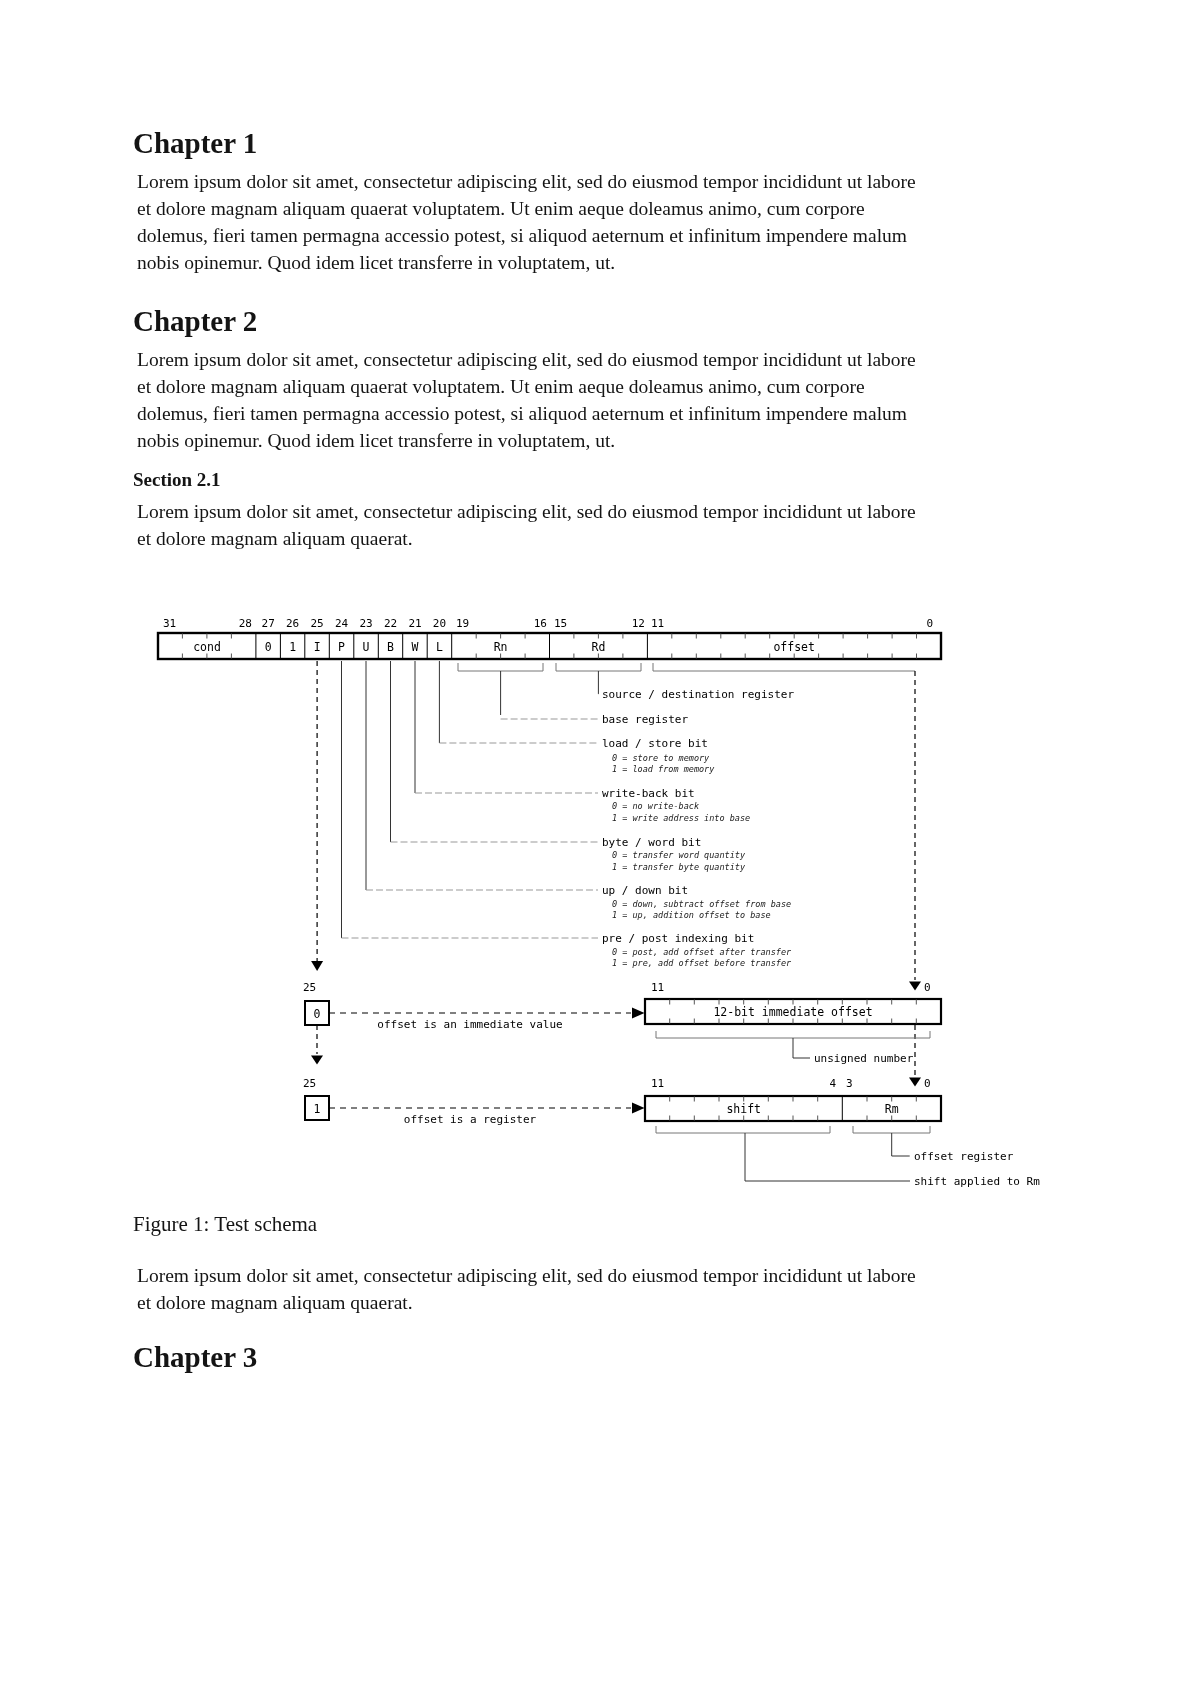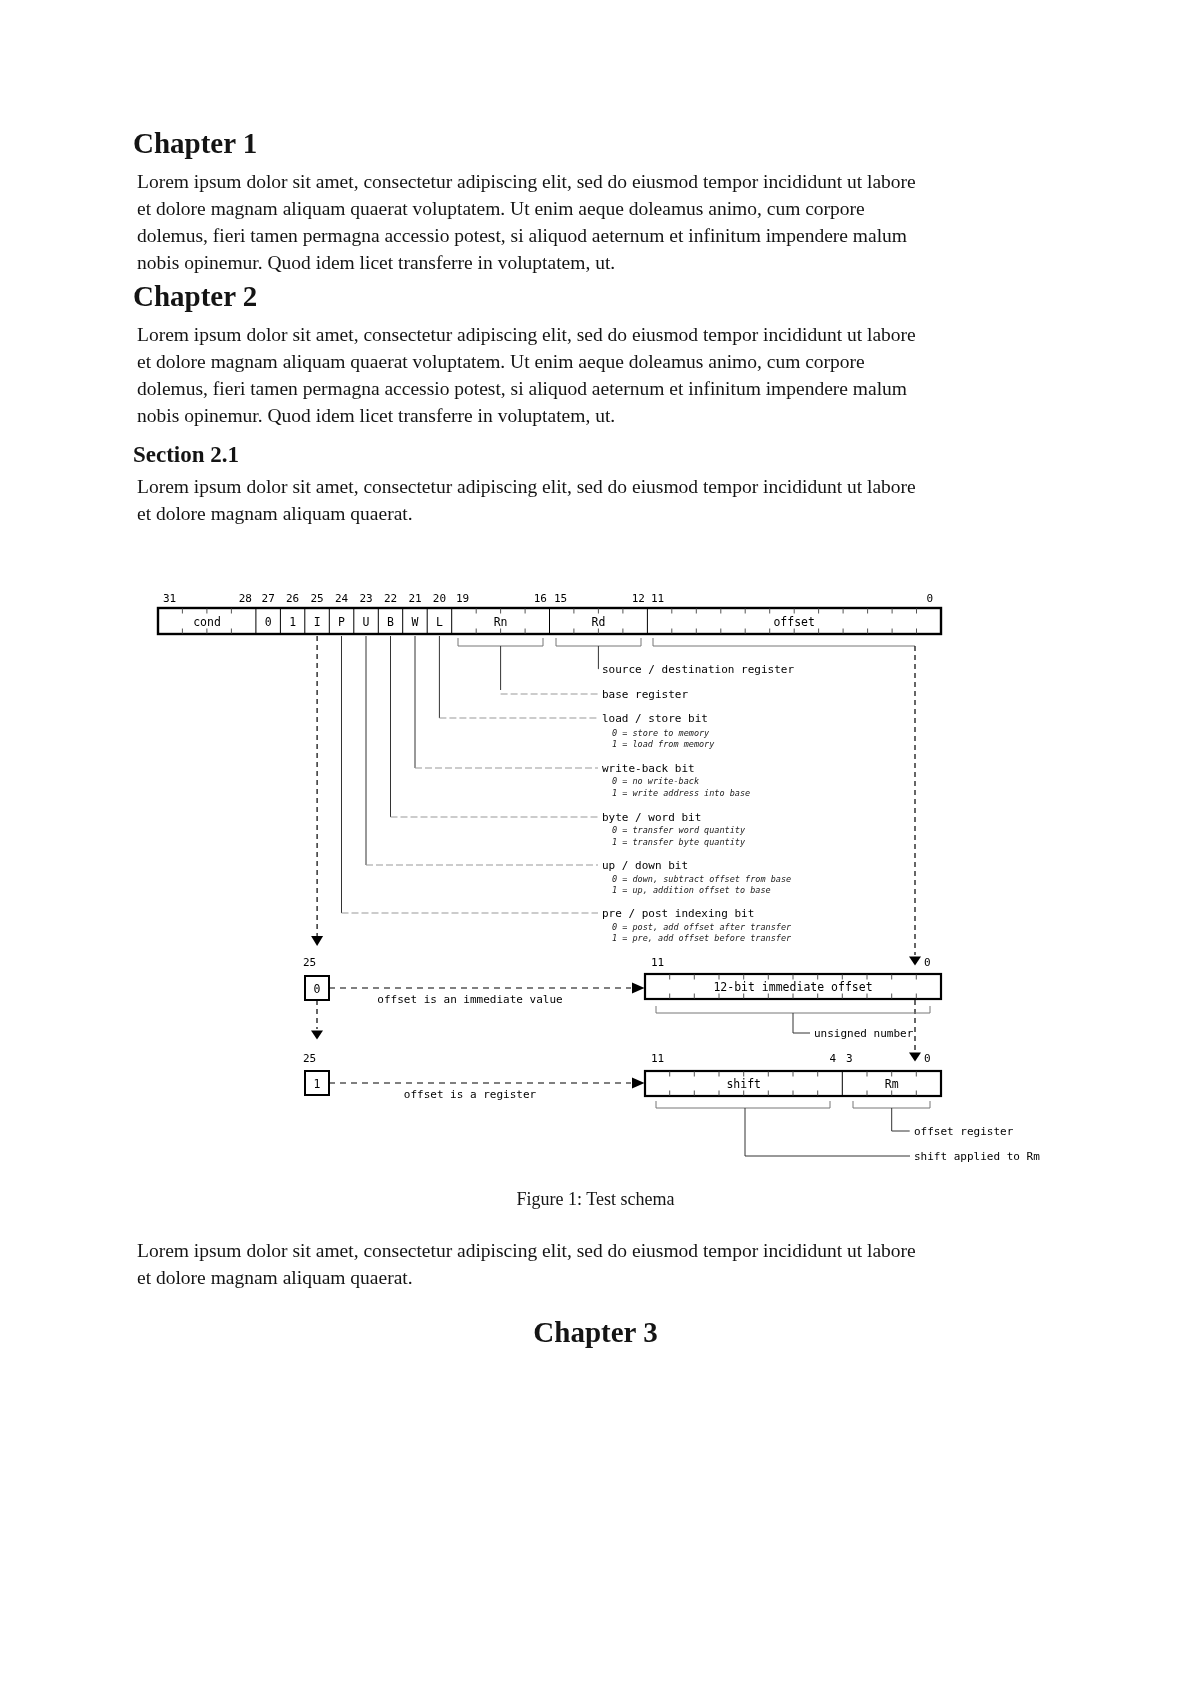--- a/index.html
+++ b/index.html
@@ -8,39 +8,38 @@
     width:1191px;height:1684px;
     margin:0 auto;
     background:#ffffff;
     box-sizing:border-box;
     padding:128px 133px 8px 133px;
     font-family:"Liberation Serif",serif;
     color:#141414;
     overflow:hidden;
   }
   h1.chap{font-size:29px;line-height:31px;font-weight:bold;margin:0 0 9px 0;}
-  h1.chap.mt{margin-top:5px;}
-  h2.sec{font-size:23px;line-height:24px;font-weight:bold;margin:14px 0 6px 0;}
+  h1.chap.mt{margin-top:30px;}
+  h2.sec{font-size:19px;line-height:24px;font-weight:bold;margin:14px 0 6px 0;}
   .para{margin:4px;}
   .para .line{
     font-size:19.5px;line-height:27px;white-space:nowrap;
   }
   .fig-wrap{
     position:relative;
     width:1148px;height:600px;
     margin:54px 0 0 -133px;
   }
   .fig-wrap svg{display:block;}
   .caption{
     margin:5px 0 0 0;
-    font-size:18px;line-height:27px;
-    text-align:center;
+    font-size:21px;line-height:27px;
   }
   .after-fig{margin-top:24px;}
-  h1.chap.last{margin-top:26px;text-align:center;}
+  h1.chap.last{margin-top:26px;}
 
   
   .mono{font-family:"DejaVu Sans Mono",monospace;fill:#000;}
   .bitnum{font-size:11px;}
   .fieldlbl{font-size:11.5px;}
   .callout{font-size:11px;}
   .note{font-size:8.5px;font-style:italic;fill:#222;}
   .rowlbl{font-size:11px;}
 </style>
 </head>

